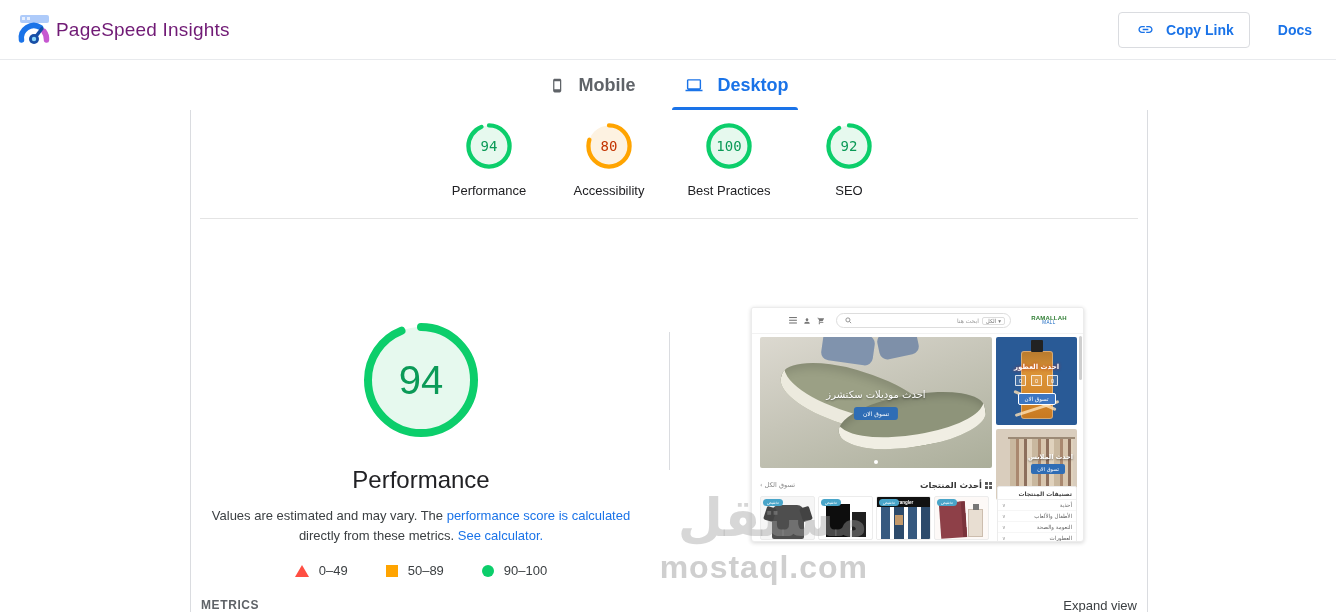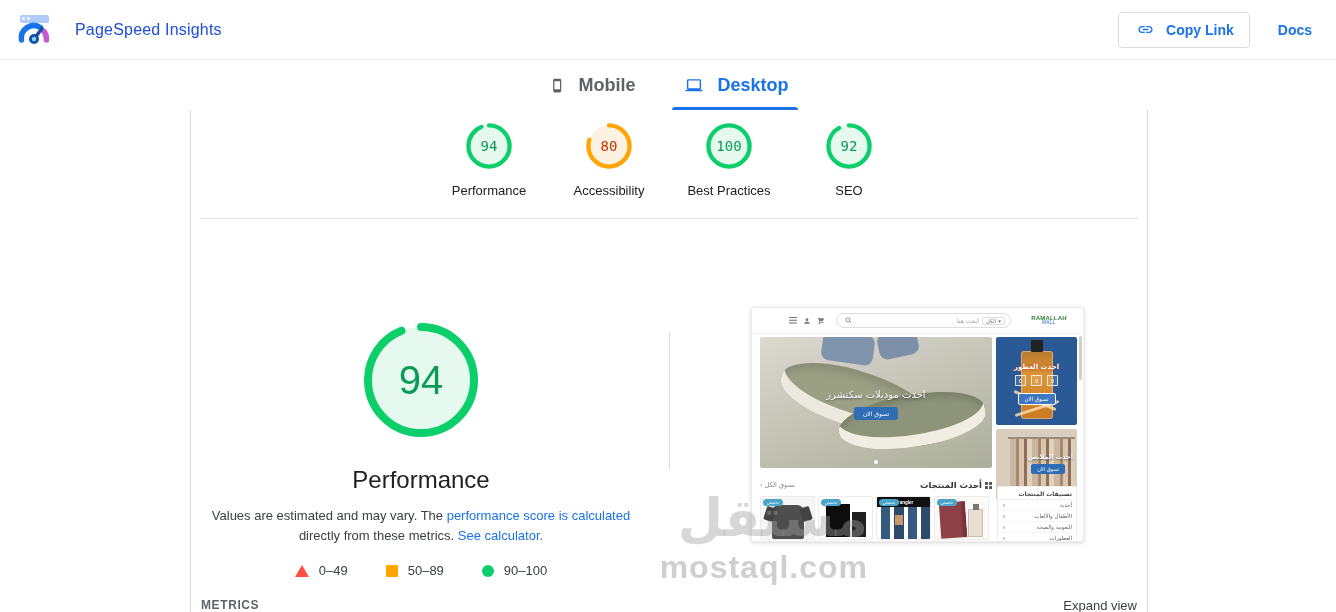--- a/index.html
+++ b/index.html
@@ -6,21 +6,21 @@
   body{
     width:1336px;height:612px;overflow:hidden;position:relative;
     background:#fff;font-family:"Liberation Sans",sans-serif;color:#202124;
   }
   .ar{font-family:"DejaVu Sans",sans-serif}
 
   
   .header{height:60px;display:flex;align-items:center;padding:0 24px 0 16px;
     border-bottom:1px solid #e8eaed;box-sizing:border-box}
   .logo-wrap{width:36px;height:32px;display:flex;align-items:center;justify-content:center}
-  .app-title{font-size:16px;color:#1d4ed8;margin-left:23px;letter-spacing:.2px}
+  .app-title{font-size:19px;color:#701a75;margin-left:4px;letter-spacing:.2px}
   .header-right{margin-left:auto;display:flex;align-items:center;gap:28px}
   .copy-btn{display:flex;align-items:center;gap:9px;height:36px;padding:0 15px;
     border:1px solid #dadce0;border-radius:4px;background:#fff;color:#1a73e8;
     font-size:14px;font-weight:bold;cursor:pointer;font-family:"Liberation Sans",sans-serif}
   .docs-link{color:#1a73e8;font-size:14px;font-weight:bold;text-decoration:none}
 
   
   .tabbar{height:50px;display:flex;justify-content:center;gap:10px}
   .tab{display:flex;align-items:center;gap:10px;padding:0 18px;font-size:18px;
     font-weight:bold;color:#5f6368;position:relative;cursor:pointer}

